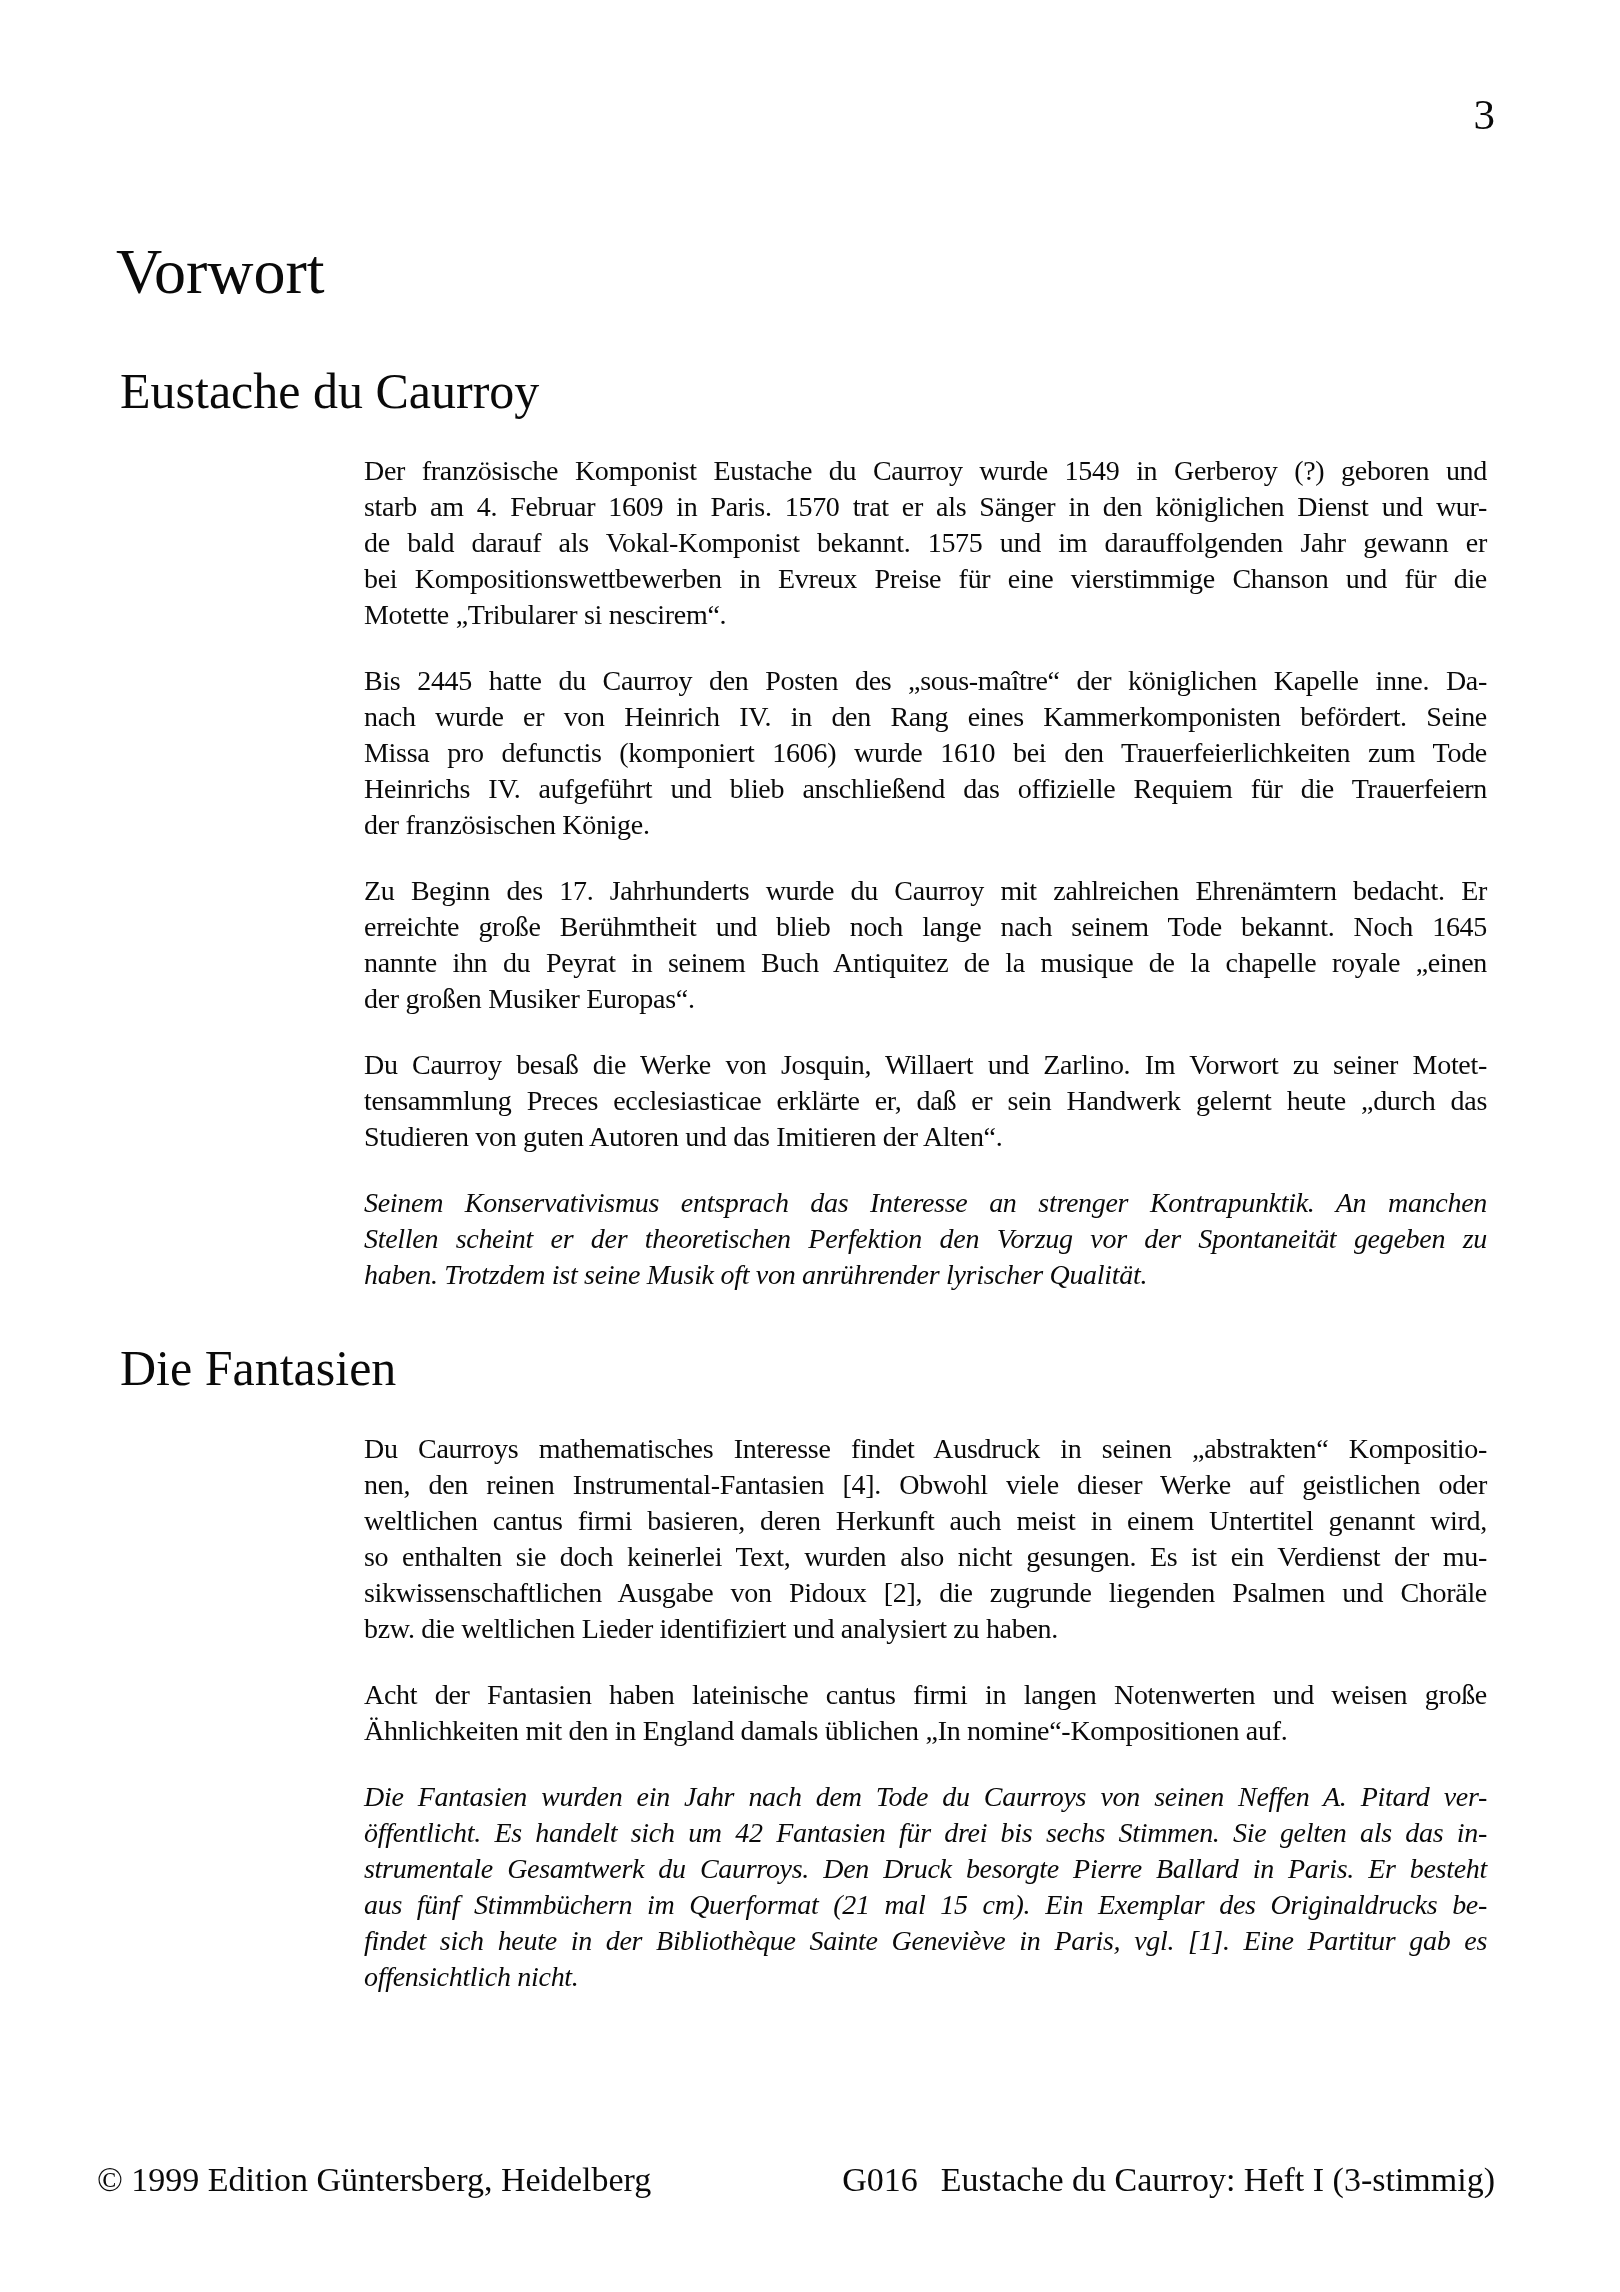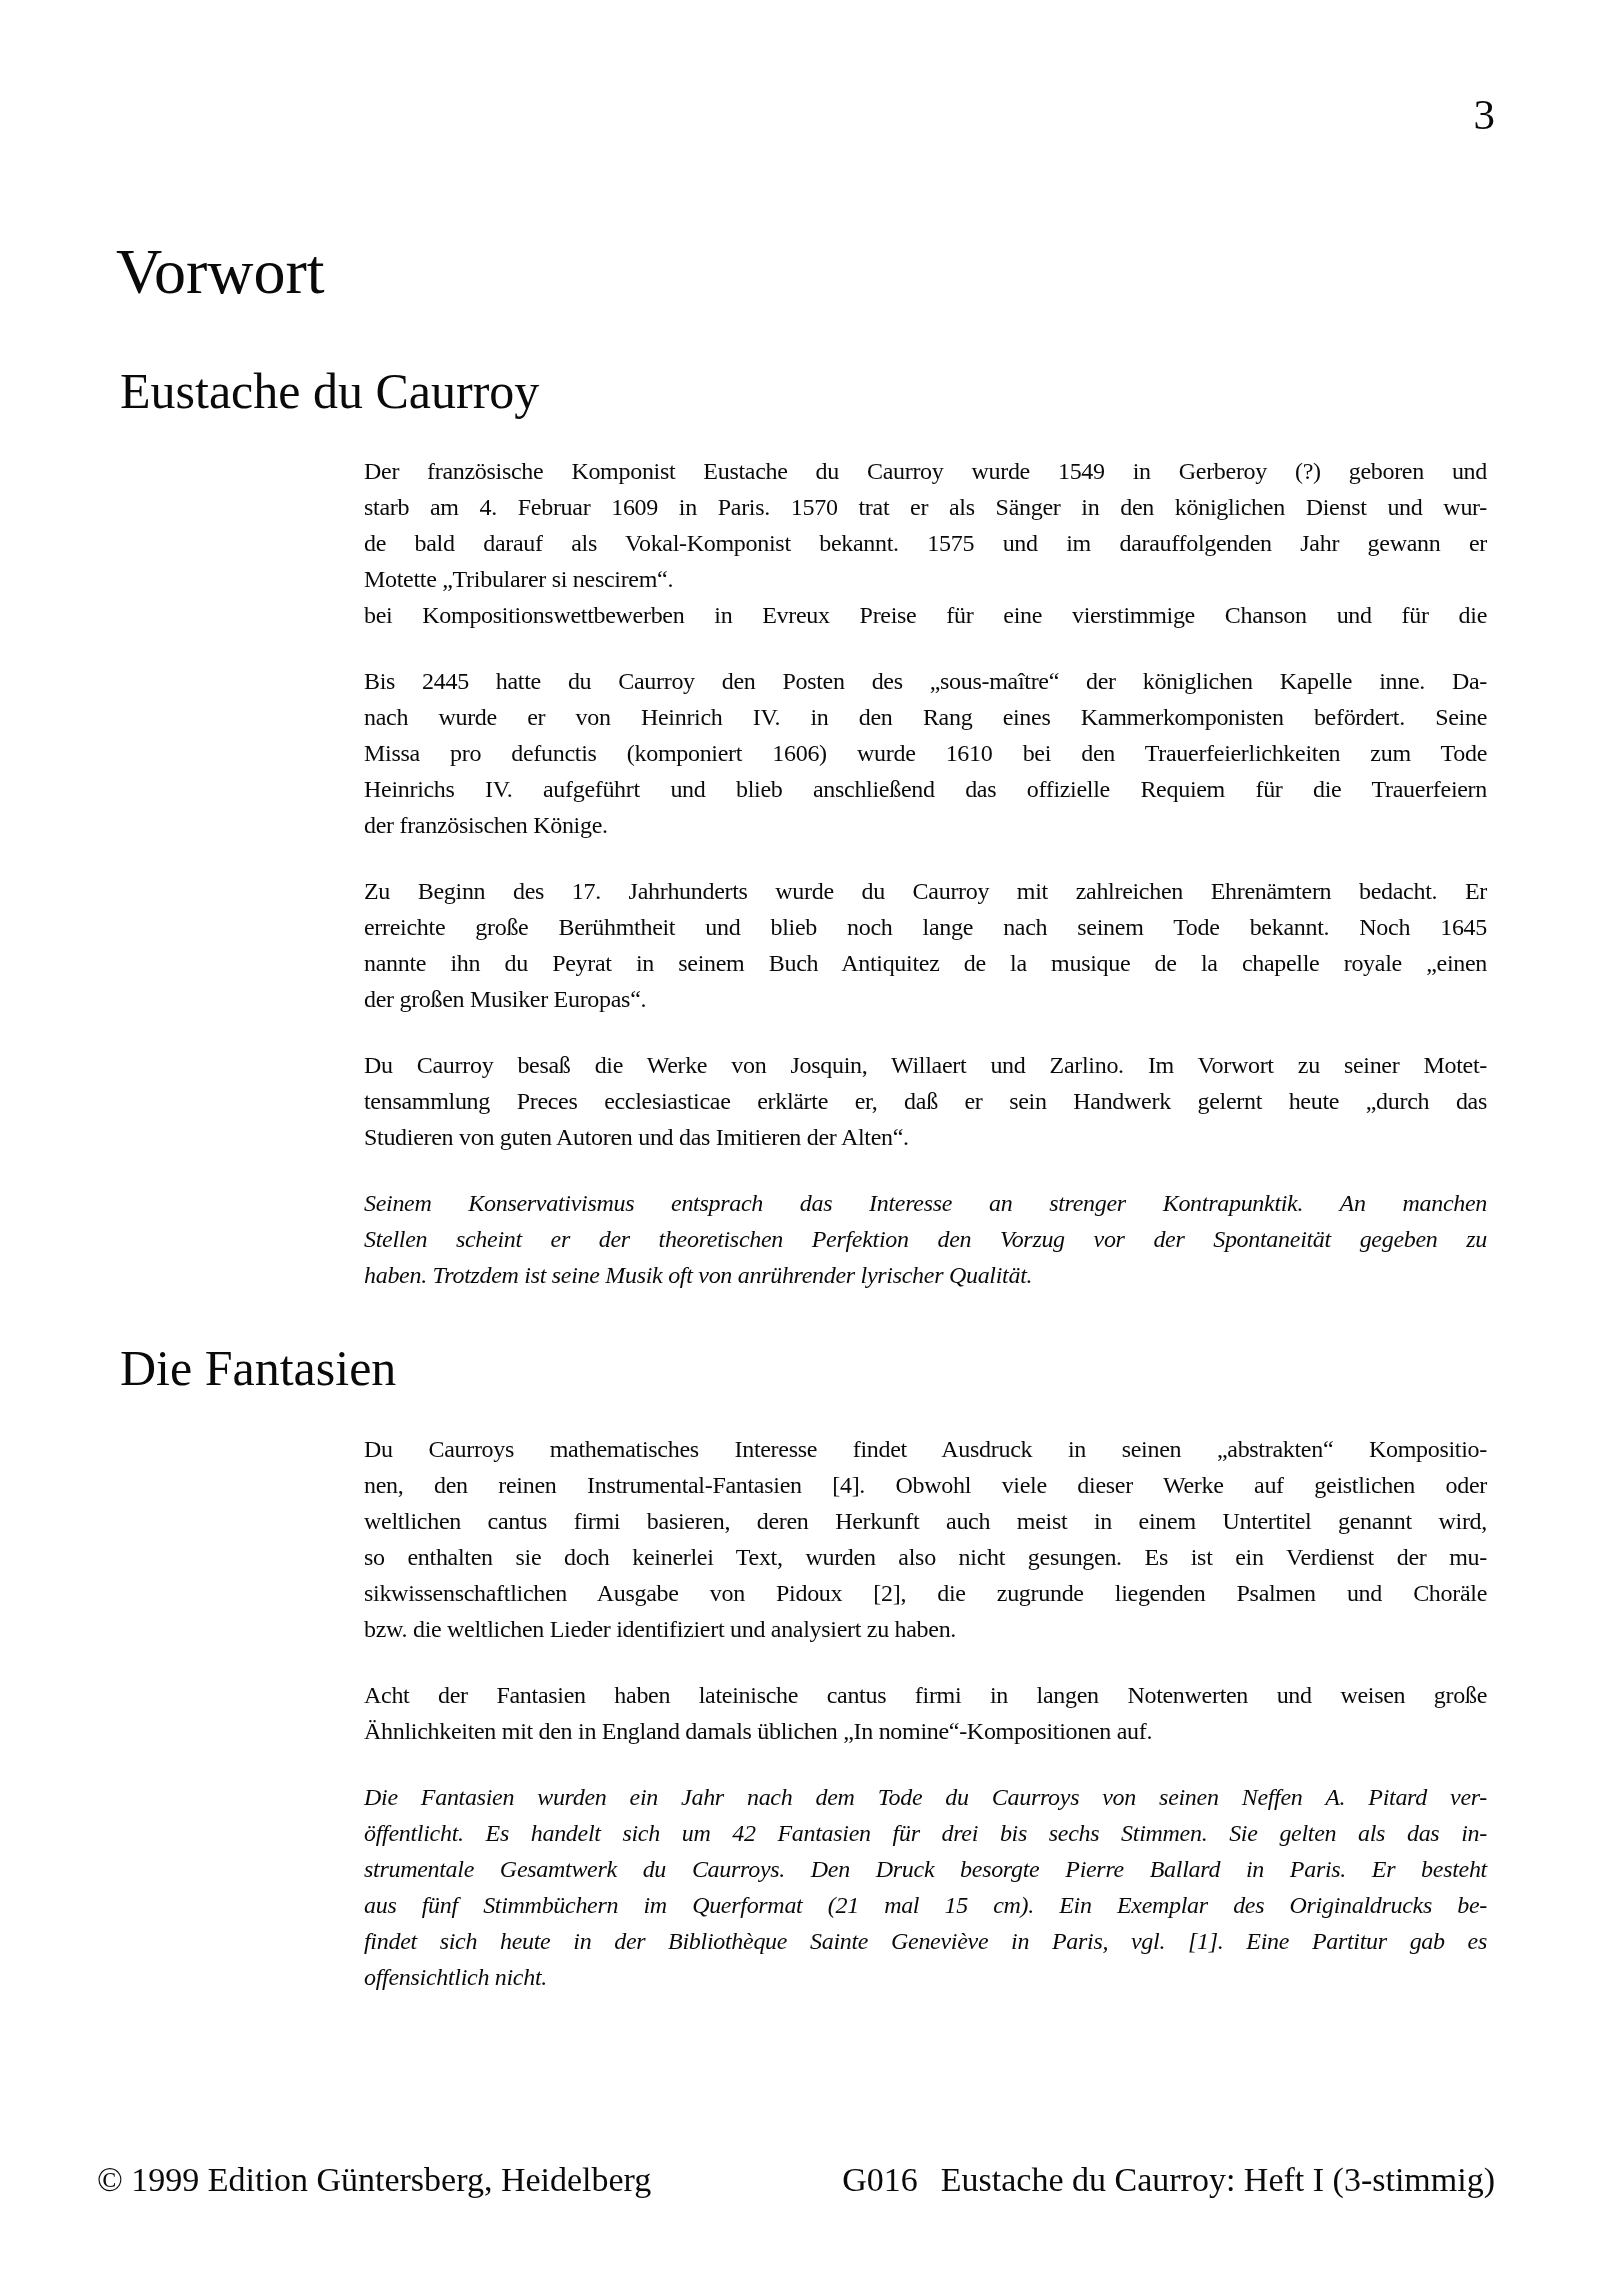--- a/index.html
+++ b/index.html
@@ -48,21 +48,21 @@
     left: 364px;
     width: 1123px;
   }
   .col-1 { top: 453px; }
   .col-2 { top: 1431px; }
   .para {
     margin: 0 0 30px 0;
   }
   .para:last-child { margin-bottom: 0; font-style: italic; }
   .line {
-    font-size: 24px;
+    font-size: 28px;
     line-height: 36px;
     letter-spacing: -0.3px;
     text-align: justify;
     text-align-last: justify;
     white-space: normal;
   }
   .line.last {
     text-align-last: left;
   }
   .footer {
@@ -88,22 +88,22 @@
 
   <h1 class="doc-title">Vorwort</h1>
 
   <h2 class="section-heading heading-1">Eustache du Caurroy</h2>
 
   <div class="body-col col-1">
       <div class="para">
         <div class="line">Der französische Komponist Eustache du Caurroy wurde 1549 in Gerberoy (?) geboren und</div>
         <div class="line">starb am 4. Februar 1609 in Paris. 1570 trat er als Sänger in den königlichen Dienst und wur-</div>
         <div class="line">de bald darauf als Vokal-Komponist bekannt. 1575 und im darauffolgenden Jahr gewann er</div>
+        <div class="line">bei Kompositionswettbewerben in Evreux Preise für eine vierstimmige Chanson und für die</div>
         <div class="line last">Motette „Tribularer si nescirem“.</div>
-        <div class="line">bei Kompositionswettbewerben in Evreux Preise für eine vierstimmige Chanson und für die</div>
       </div>
       <div class="para">
         <div class="line">Bis 2445 hatte du Caurroy den Posten des „sous-maître“ der königlichen Kapelle inne. Da-</div>
         <div class="line">nach wurde er von Heinrich IV. in den Rang eines Kammerkomponisten befördert. Seine</div>
         <div class="line">Missa pro defunctis (komponiert 1606) wurde 1610 bei den Trauerfeierlichkeiten zum Tode</div>
         <div class="line">Heinrichs IV. aufgeführt und blieb anschließend das offizielle Requiem für die Trauerfeiern</div>
         <div class="line last">der französischen Könige.</div>
       </div>
       <div class="para">
         <div class="line">Zu Beginn des 17. Jahrhunderts wurde du Caurroy mit zahlreichen Ehrenämtern bedacht. Er</div>

